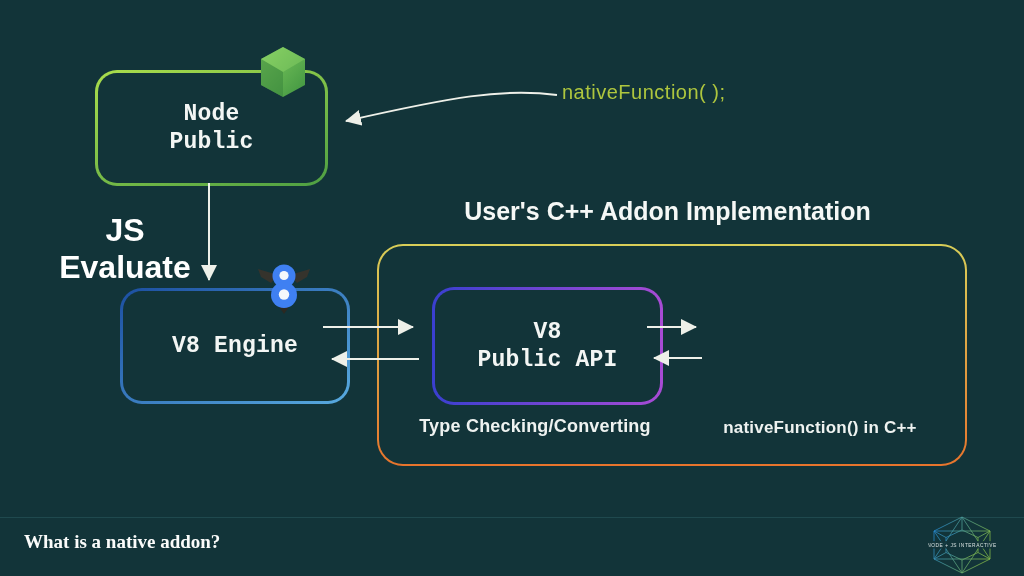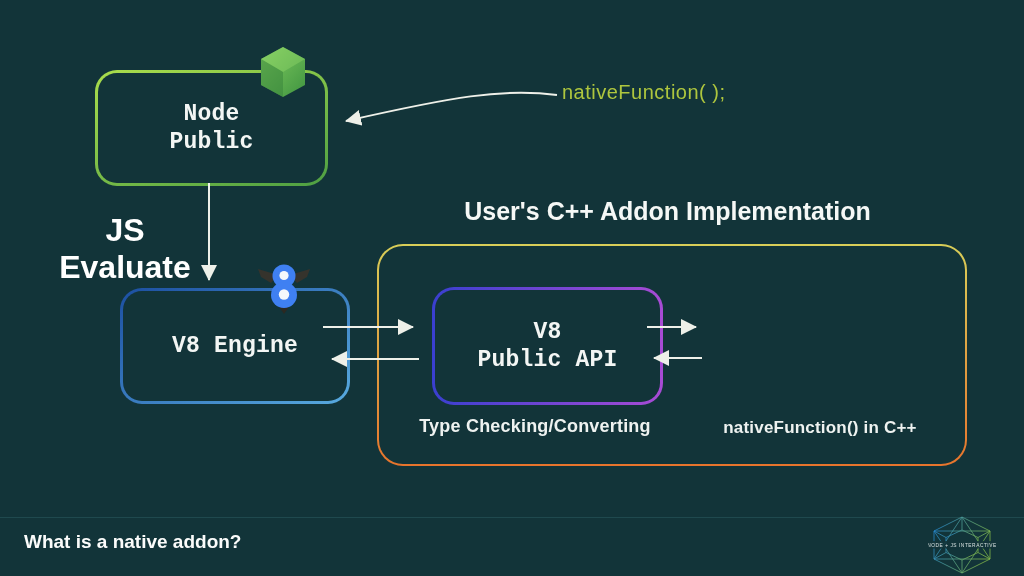--- a/index.html
+++ b/index.html
@@ -39,21 +39,21 @@
   .code-call{left:562px; top:81px; font-size:20px; font-weight:400;
     color:#aec63e; letter-spacing:.5px; z-index:15;}
   .caption{position:absolute; text-align:center; font-size:18px; font-weight:600;
     color:#eef2f0; z-index:15; letter-spacing:.2px;}
   .caption-api{left:415px; top:416px; width:240px;}
   .caption-module{left:698px; top:418px; width:244px; font-size:17px;}
   .arrow-layer{position:absolute; left:0; top:0; z-index:40; pointer-events:none;}
   .icon-layer{position:absolute; z-index:30;}
   
   .footer-divider{left:0; top:517px; width:1024px; height:1px; background:#265559; opacity:.65; z-index:55;}
-  .footer-title{left:24px; top:531px; font-size:19px; font-weight:700; color:#fbfcfb; z-index:60;}
+  .footer-title{left:24px; top:531px; font-size:19px; font-weight:700; color:#fbfcfb; z-index:60;font-family:Liberation Serif, serif;}
   .event-logo{left:928px; top:515px; z-index:60;}
 </style>
 </head>
 <body>
 
 <div class="slide">
 
   <div class="abs heading">User's C++ Addon Implementation</div>
   <div class="abs code-call">nativeFunction( );</div>
   <div class="abs edge-label">JS Evaluate</div>

